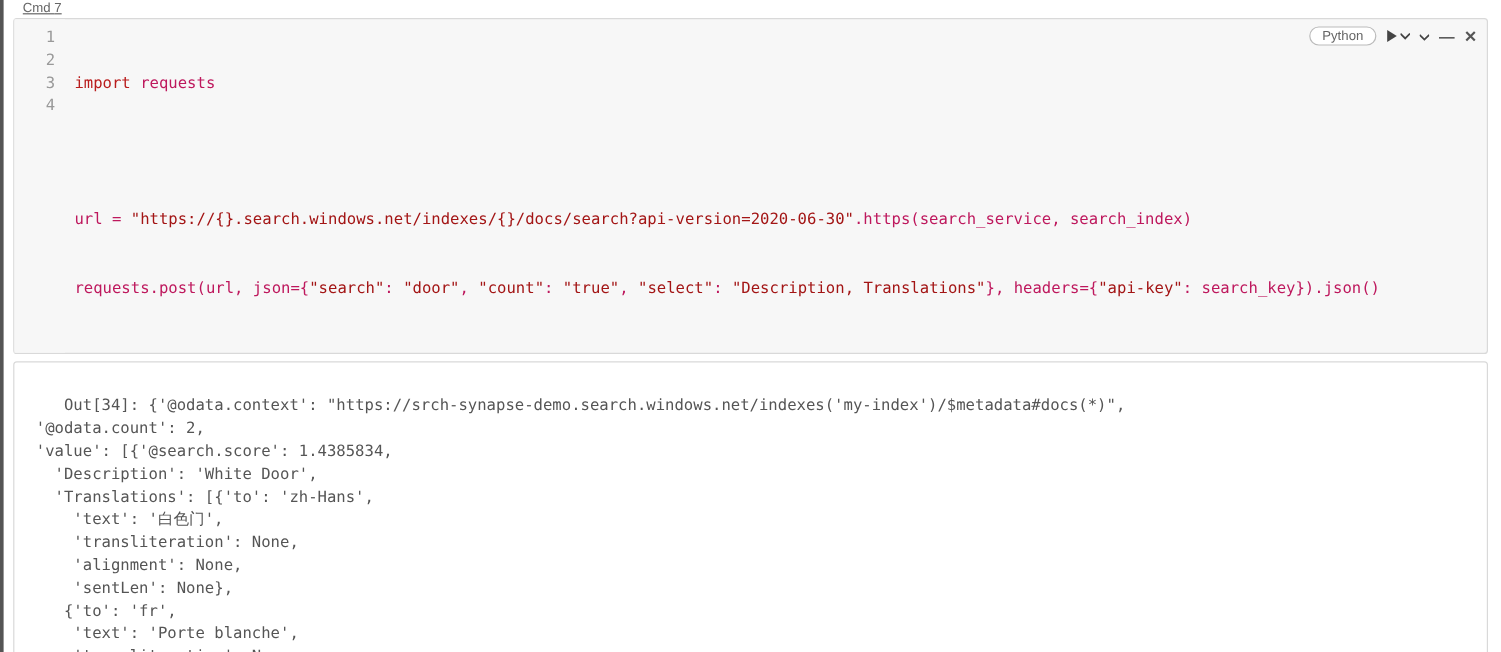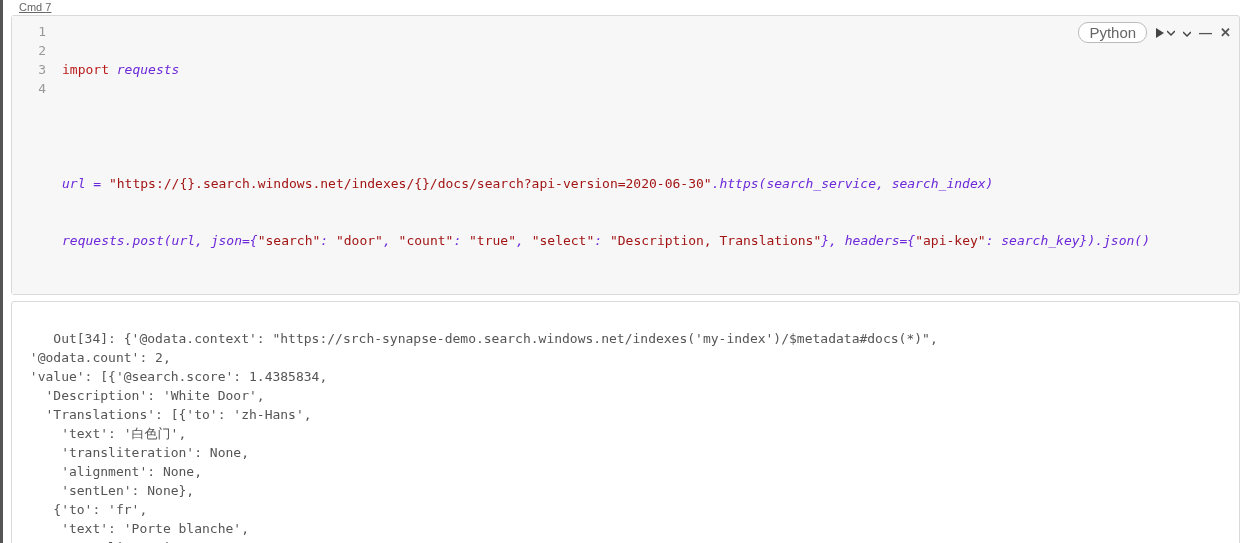--- a/index.html
+++ b/index.html
@@ -8,23 +8,23 @@
   .cell-label span {text-decoration:underline;}
   .code-block-wrap {position:relative;margin:0 8px 6px 8px;border:1px solid #d9d9d9;border-radius:3px;background:#f7f7f7;}
   .code-block {font-family:Menlo,Consolas,"DejaVu Sans Mono",monospace;font-size:13px;line-height:19px;display:flex;}
   .gutter {background:#f7f7f7;color:#999;text-align:right;padding:6px 8px 6px 0;user-select:none;min-width:34px;border-right:0;}
   .gutter div {height:19px;}
   .code-lines {padding:6px 4px 6px 8px;white-space:pre;flex:1;overflow-x:auto;}
   .code-lines div {height:19px;}
   .tok-kw {color:#b91c1c;font-weight:normal;}
   .tok-str {color:#a31515;}
   .tok-str2 {color:#a31515;}
-  .tok-id {color:#6d28d9;font-style:italic;}
+  .tok-id {color:#be185d;}
   .toolbar {position:absolute;top:6px;right:8px;display:flex;align-items:center;gap:8px;font-family:Arial,Helvetica,sans-serif;}
-  .lang-pill {font-size:15px;color:#666;border:1px solid #bbb;border-radius:10px;padding:1px 10px;background:#fff;}
+  .lang-pill {font-size:11px;color:#666;border:1px solid #bbb;border-radius:10px;padding:1px 10px;background:#fff;}
   .tb-icon {color:#555;cursor:pointer;font-size:13px;line-height:1;}
   .tb-run {display:flex;align-items:center;gap:2px;}
   .out-block {margin:0 8px;border:1px solid #d9d9d9;border-radius:3px;background:#fff;padding:8px 10px;white-space:pre;font-size:13px;line-height:19px;color:#555;position:relative;overflow:hidden;}
   svg.tri {width:10px;height:10px;vertical-align:middle;}
   svg.caret {width:8px;height:8px;vertical-align:middle;}
 </style>
 </head>
 <body>
 
 <div class="cell">

